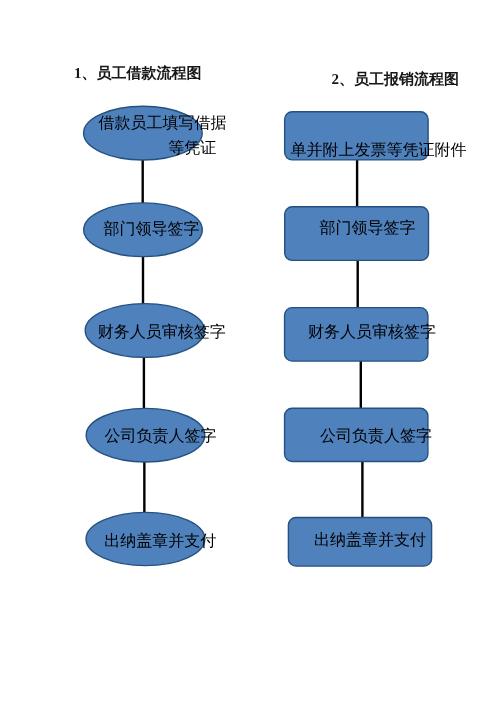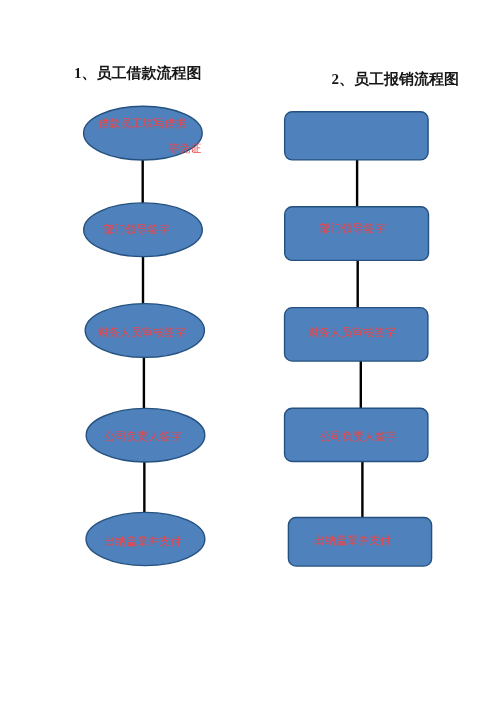--- a/index.html
+++ b/index.html
@@ -41,24 +41,24 @@
     line-height: 15px;
     white-space: nowrap;
     color: #161616;
   }
   .nline {
     position: absolute;
     -webkit-font-smoothing: antialiased;
     text-rendering: geometricPrecision;
     will-change: opacity;
     font-family: "Liberation Serif", serif;
-    font-size: 11px;
+    font-size: 16px;
     line-height: 12px;
     white-space: nowrap;
-    color: #ef4444;
+    color: #000000;
   }
 </style>
 </head>
 <body>
 
 <div class="page">
 
   <svg class="flow-svg" viewBox="0 0 496 702" xmlns="http://www.w3.org/2000/svg">
     <g stroke="#000000" stroke-width="2.4">
       <line x1="142.7" y1="158.5" x2="142.7" y2="203.6"></line>
@@ -93,18 +93,19 @@
   <div class="col-title" style="left:74px;top:66.5px;">1、员工借款流程图</div>
   <div class="col-title" style="left:292.5px;top:73px;margin-left:39px;">2、员工报销流程图</div>
 
   <div class="nline" style="left:98.6px;top:118px;">借款员工填写借据</div>
   <div class="nline" style="left:120.2px;top:143px;margin-left:48px;">等凭证</div>
   <div class="nline" style="left:103.6px;top:223.9px;">部门领导签字</div>
   <div class="nline" style="left:97.8px;top:327.2px;">财务人员审核签字</div>
   <div class="nline" style="left:104.5px;top:431.1px;">公司负责人签字</div>
   <div class="nline" style="left:104.2px;top:535.6px;">出纳盖章并支付</div>
 
+  <div class="nline" style="left:290.4px;top:145px;">单并附上发票等凭证附件</div>
   <div class="nline" style="left:319.6px;top:223.3px;">部门领导签字</div>
   <div class="nline" style="left:307.9px;top:327.1px;">财务人员审核签字</div>
   <div class="nline" style="left:320.1px;top:431px;">公司负责人签字</div>
   <div class="nline" style="left:313.9px;top:534.9px;">出纳盖章并支付</div>
 
 </div>
 
 </body></html>

